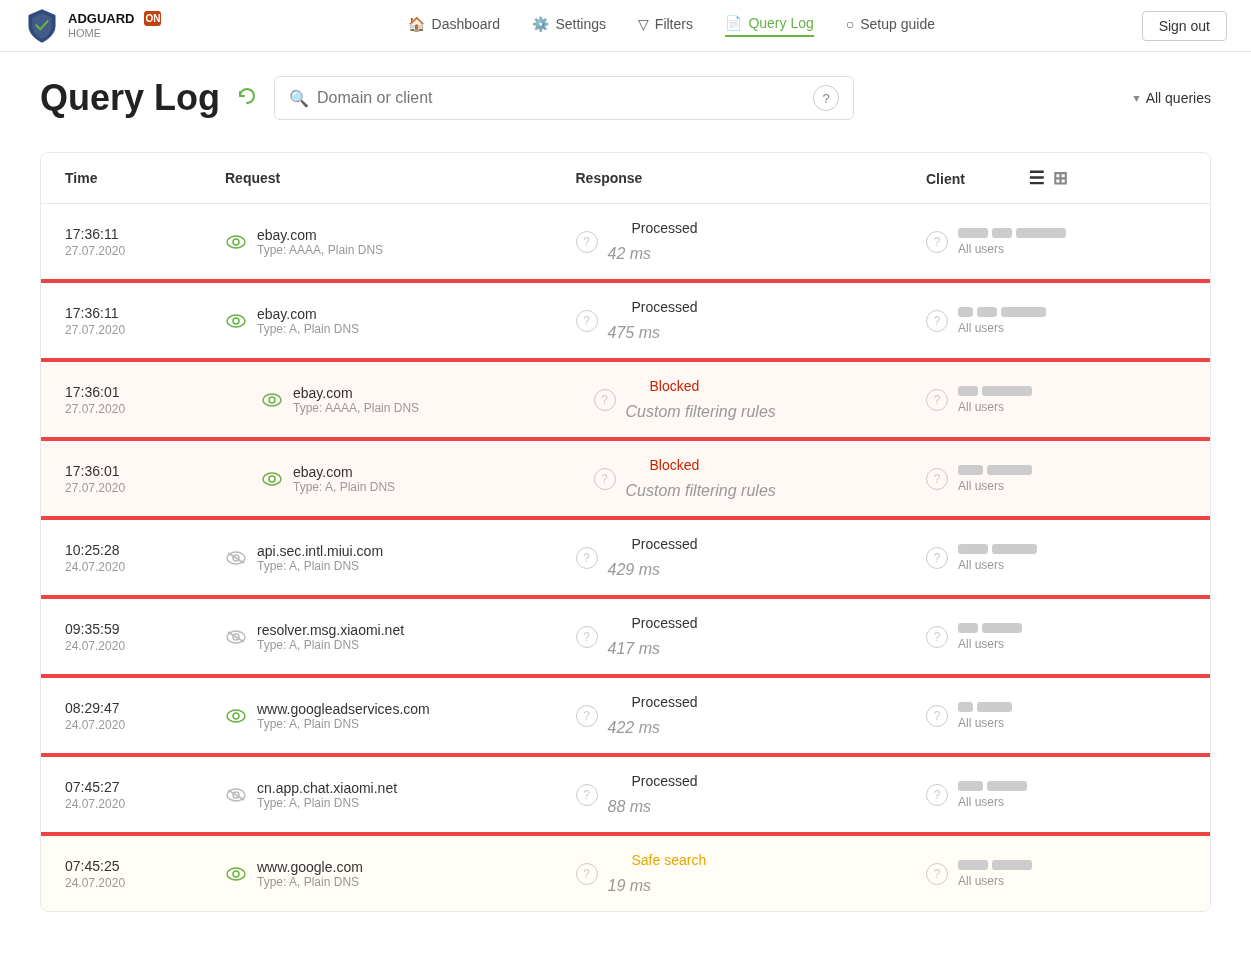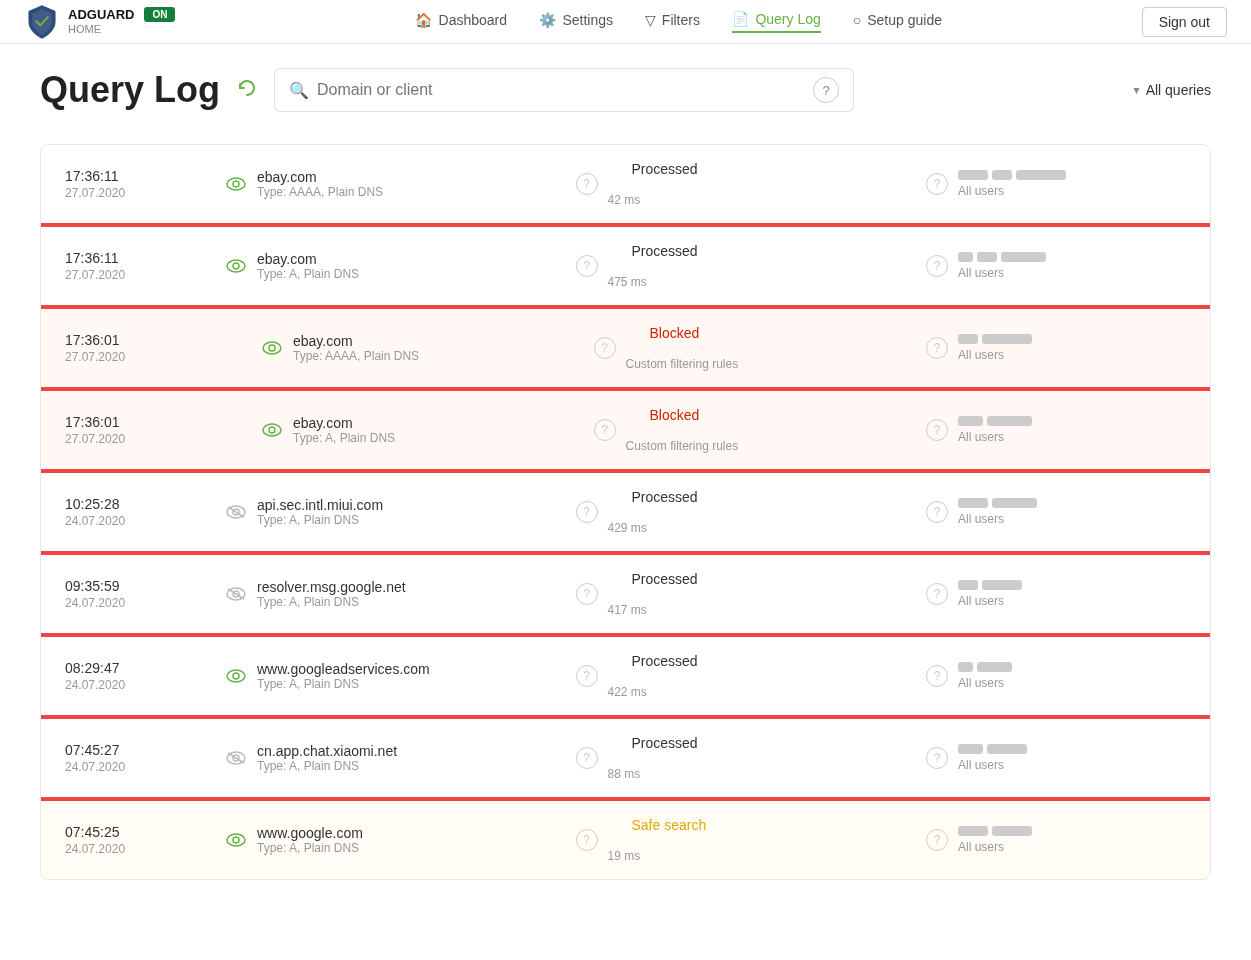--- a/index.html
+++ b/index.html
@@ -1,26 +1,26 @@
 <!DOCTYPE html>
 <html><head>
   <meta charset="utf-8">
   <style>
     * { box-sizing: border-box; margin: 0; padding: 0; }
     body { font-family: -apple-system, BlinkMacSystemFont, 'Segoe UI', sans-serif; background: #fff; color: #333; font-size: 14px; }
 
     
     .navbar {
-      display: flex; align-items: center; padding: 0 24px; height: 44px;
+      display: flex; align-items: center; padding: 0 24px; height: 52px;
       border-bottom: 1px solid #e8e8e8; background: #fff;
     }
     .logo { display: flex; align-items: center; gap: 8px; margin-right: 40px; }
     .logo-shield { width: 36px; height: 36px; }
     .logo-text { font-weight: 700; font-size: 13px; line-height: 1.2; color: #111; }
-    .logo-on { background: #15803d; color: #fff; font-size: 10px; font-weight: 700; padding: 2px 8px; border-radius: 3px; margin-left: 4px; }
+    .logo-on { background: #c2410c; color: #fff; font-size: 10px; font-weight: 700; padding: 2px 1px; border-radius: 3px; margin-left: 4px; }
     .nav-links { display: flex; align-items: center; gap: 32px; flex: 1; justify-content: center; }
     .nav-link { display: flex; align-items: center; gap: 6px; color: #555; text-decoration: none; font-size: 14px; padding-bottom: 4px; cursor: pointer; }
     .nav-link.active { color: #67b346; border-bottom: 2px solid #67b346; }
     .sign-out-btn {
       border: 1px solid #ccc; background: #fff; padding: 6px 16px;
       border-radius: 4px; cursor: pointer; font-size: 14px; color: #333;
     }
 
     
     .page { padding: 24px 40px; }
@@ -67,21 +67,21 @@
     .request-cell { display: flex; align-items: center; gap: 10px; }
     .request-icon { width: 22px; height: 22px; display: flex; align-items: center; justify-content: center; }
     .request-icon svg { width: 20px; height: 20px; }
     .request-info { display: flex; flex-direction: column; }
     .request-domain { font-size: 14px; color: #333; font-weight: 500; }
     .request-type { font-size: 12px; color: #999; margin-top: 0; }
 
     .response-cell { display: flex; align-items: center; gap: 10px; }
     .response-info { display: flex; flex-direction: column; }
     .response-status { font-size: 14px; color: #333; font-weight: 500; padding-left: 24px; }
-    .response-time { font-size: 12px; color: #999; margin-top: 16px; }
+    .response-time { font-size: 16px; color: #999; margin-top: 9px; font-style: italic; }
 
     .client-cell { display: flex; align-items: center; gap: 10px; }
     .client-info { display: flex; flex-direction: column; }
     .client-label { font-size: 12px; color: #999; }
 
     
     .ip-bar-container { display: flex; gap: 4px; margin-bottom: 4px; }
     .ip-seg { height: 10px; border-radius: 3px; background: #ccc; }
 
     .question-circle {
@@ -153,20 +153,32 @@
     </div>
 
     <div class="filter-dropdown">
       <span class="chevron">▾</span>
       <span>All queries</span>
     </div>
   </div>
 
   <div class="table-container">
 
+    <div class="table-header">
+      <div class="table-header-cell">Time</div>
+      <div class="table-header-cell">Request</div>
+      <div class="table-header-cell">Response</div>
+      <div class="table-header-cell">
+        <span>Client</span>
+        <div class="table-view-icons" style="display:inline-flex;gap:8px;margin-left:60px;">
+          <span class="view-icon active">☰</span>
+          <span class="view-icon">⊞</span>
+        </div>
+      </div>
+    </div>
 
     <div id="table-body">
         <div class="table-row">
     <div class="time-cell">
       <span class="time-main">17:36:11</span>
       <span class="time-date">27.07.2020</span>
     </div>
     <div class="request-cell">
       <div class="request-icon">
               <svg viewBox="0 0 20 14" fill="none" xmlns="http://www.w3.org/2000/svg" width="20" height="14">
@@ -351,21 +363,21 @@
     </div>
     <div class="request-cell">
       <div class="request-icon">
               <svg viewBox="0 0 20 14" fill="none" xmlns="http://www.w3.org/2000/svg" width="20" height="14">
     <ellipse cx="10" cy="7" rx="9" ry="6" stroke="#bbb" stroke-width="1.5" fill="none"></ellipse>
     <circle cx="10" cy="7" r="3" stroke="#bbb" stroke-width="1.5" fill="none"></circle>
     <line x1="2" y1="2" x2="18" y2="12" stroke="#bbb" stroke-width="1.5"></line>
   </svg>
             </div>
       <div class="request-info">
-        <span class="request-domain">resolver.msg.google.net</span>
+        <span class="request-domain">resolver.msg.xiaomi.net</span>
         <span class="request-type">Type: A, Plain DNS</span>
       </div>
     </div>
     <div class="response-cell">
       <span class="question-circle">?</span>
       <div class="response-info">
         <span class="response-status">Processed</span>
         <span class="response-time">417 ms</span>
       </div>
     </div>

